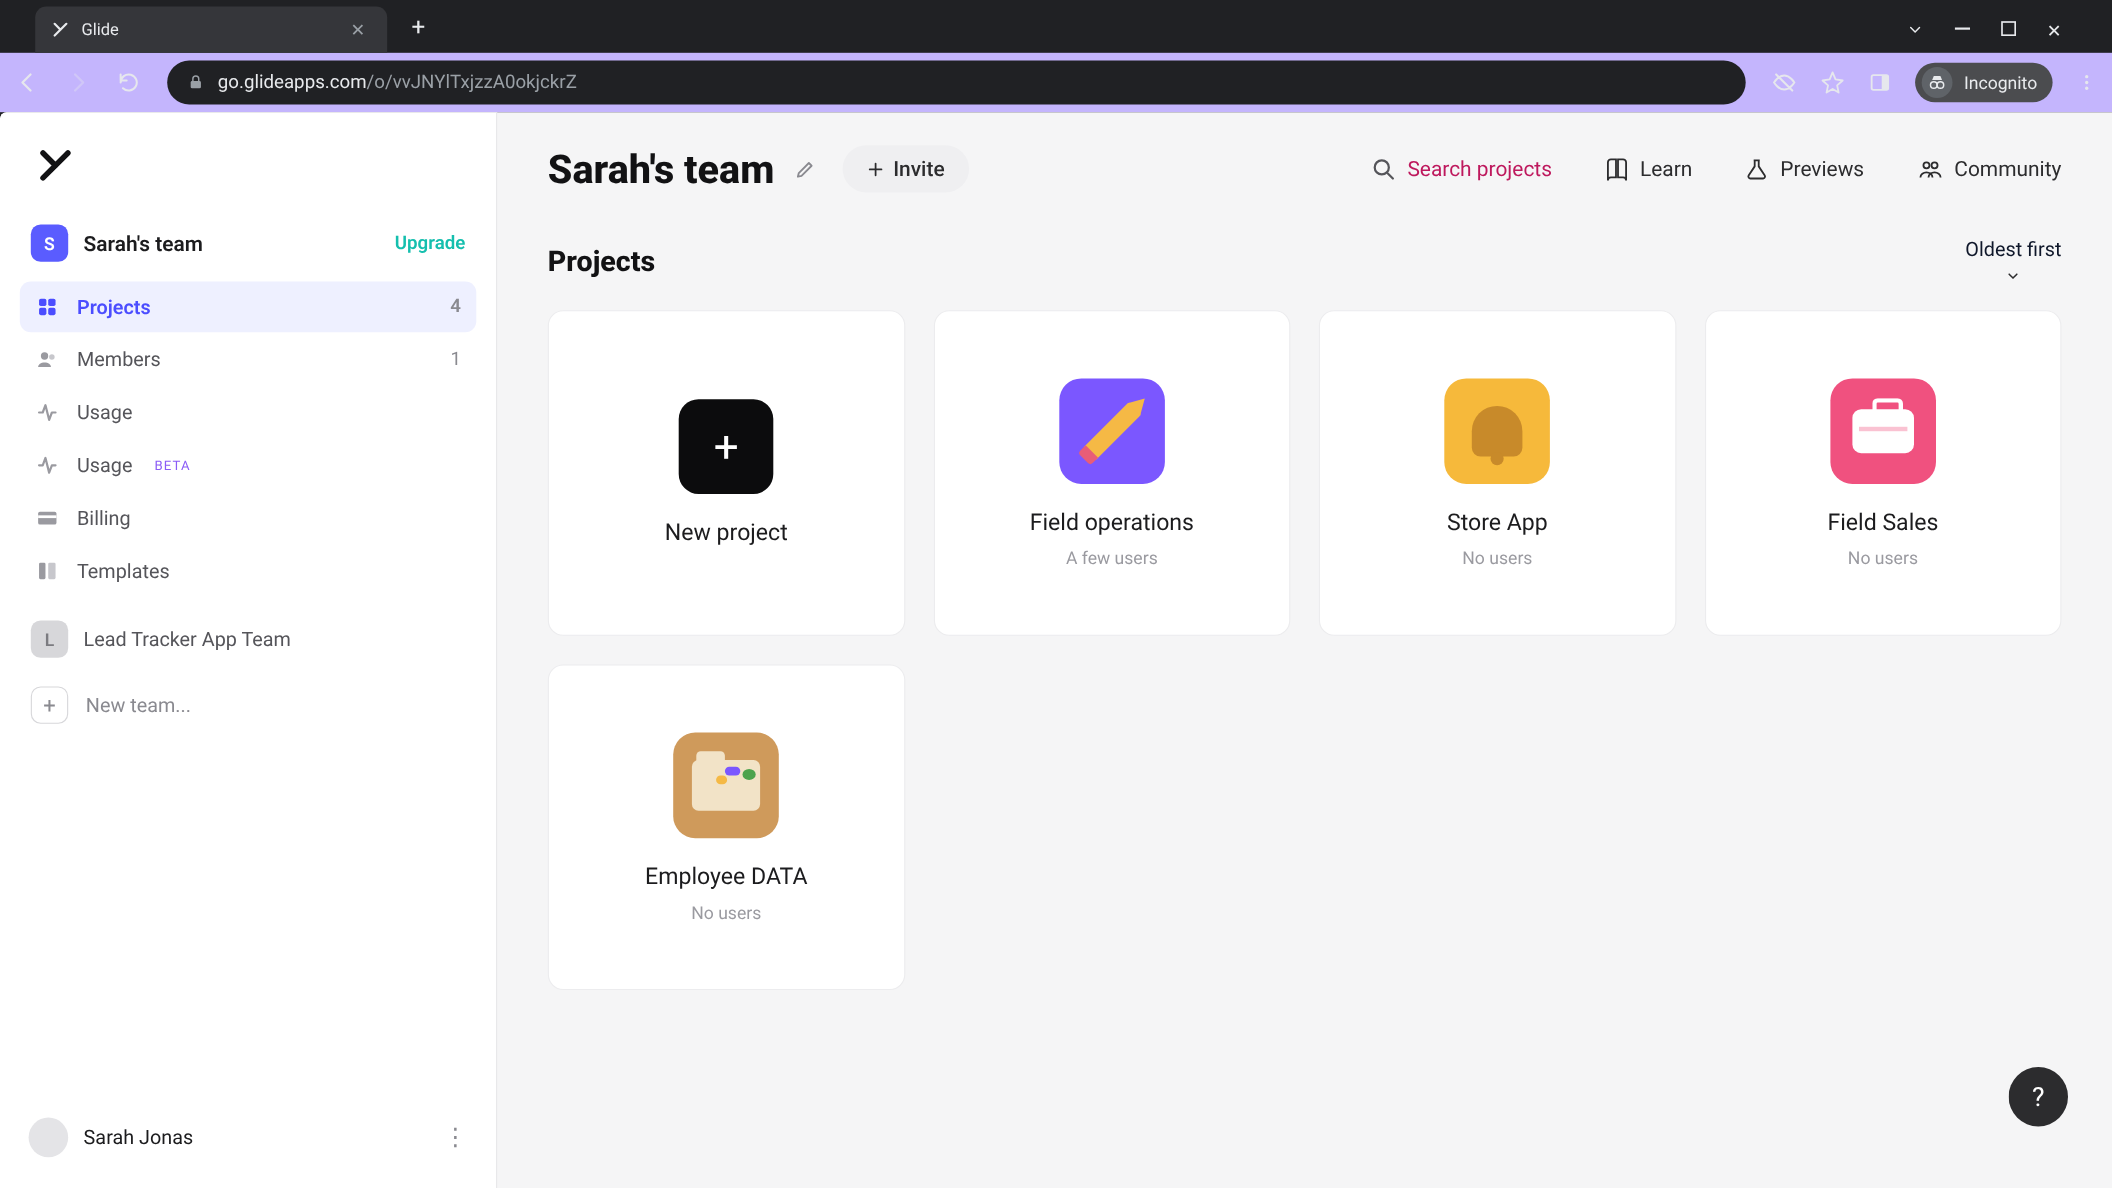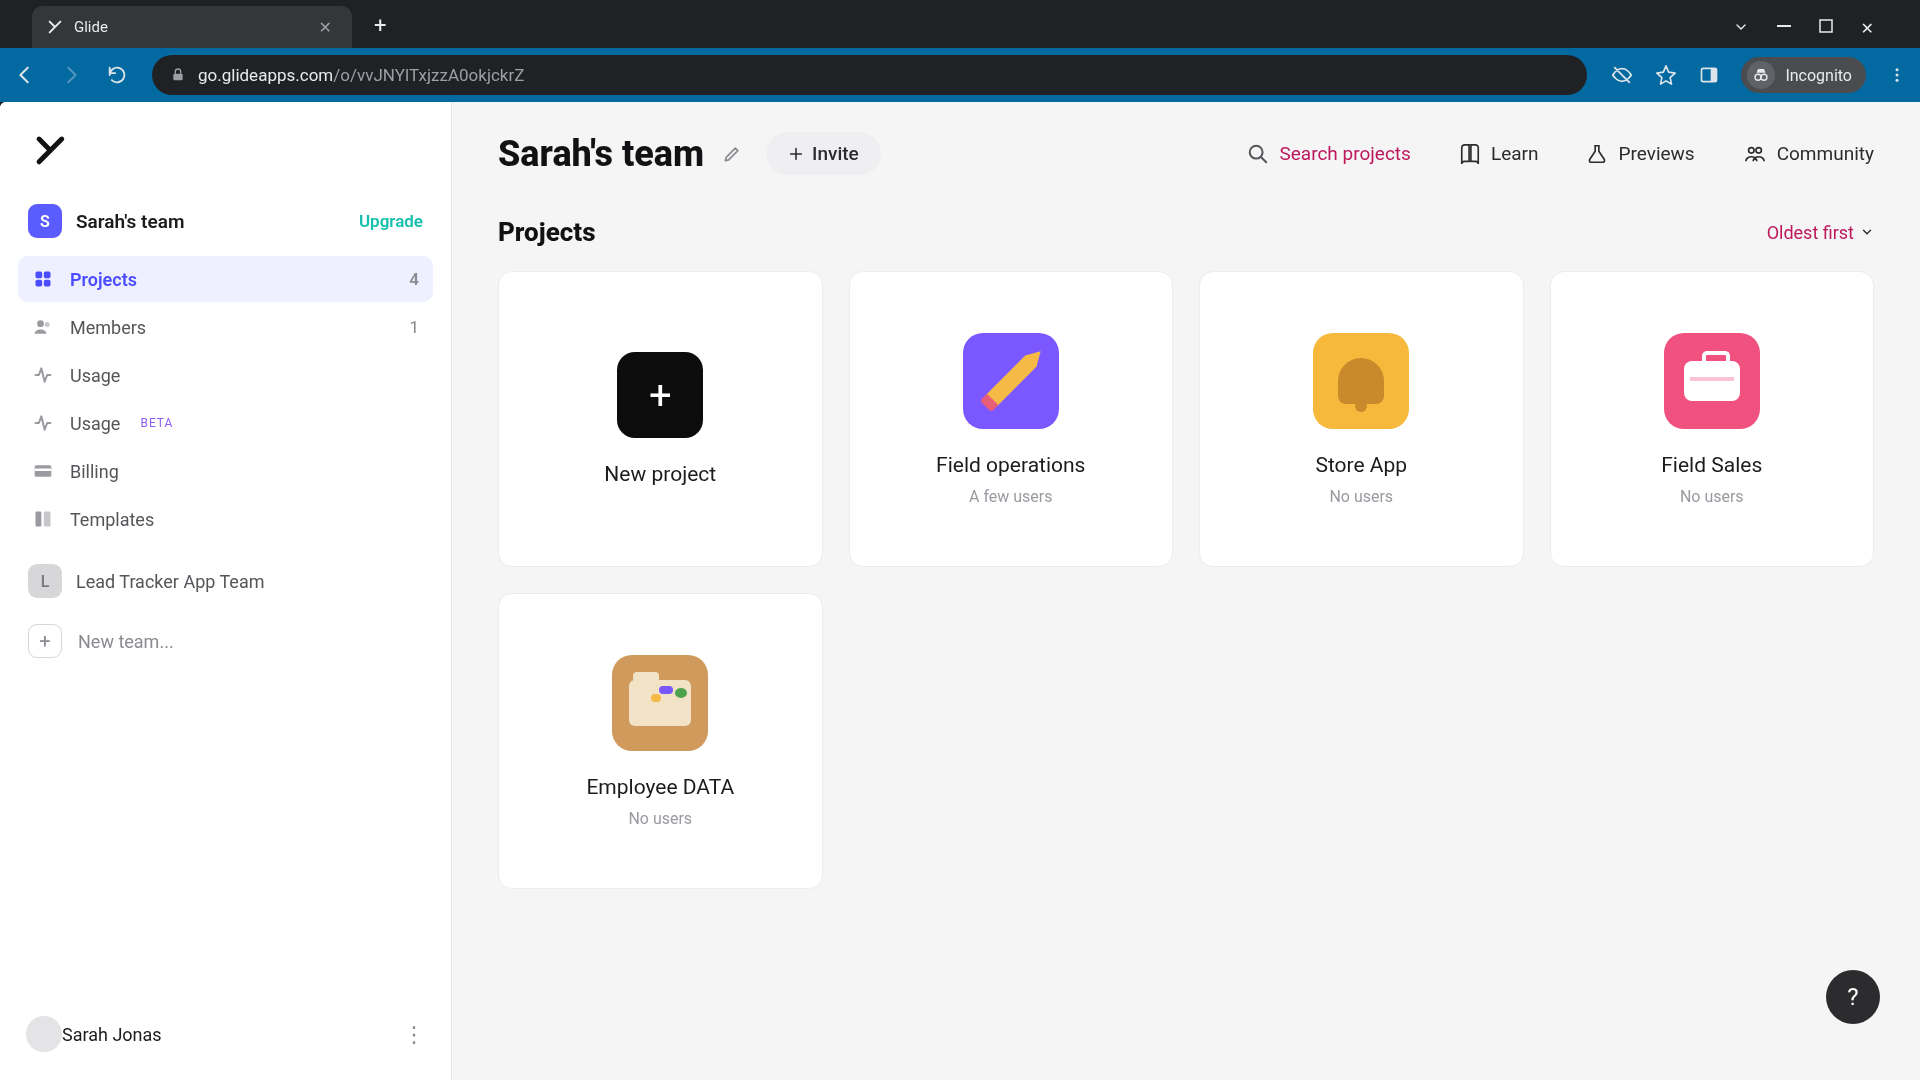--- a/index.html
+++ b/index.html
@@ -8,21 +8,21 @@
 
 .titlebar { height: 48px; background: #202124; display: flex; align-items: flex-end; padding: 0 28px; }
 .tab { height: 42px; background: #35363a; border-radius: 10px 10px 0 0; display: flex; align-items: center; padding: 0 14px; gap: 10px; min-width: 320px; margin-left: 4px; }
 .tab-favicon { width: 18px; height: 18px; display:flex; align-items:center; justify-content:center; color:#e8eaed; }
 .tab-title { color: #e8eaed; font-size: 15px; flex: 1; }
 .tab-close { color: #9aa0a6; font-size: 16px; cursor: pointer; padding: 2px 6px; }
 .new-tab { color: #e8eaed; font-size: 22px; padding: 6px 12px; cursor: pointer; margin-left: 10px; margin-bottom: 4px; }
 .win-controls { margin-left: auto; display: flex; gap: 28px; padding: 0 18px 10px; color: #e8eaed; }
 .win-btn { cursor: pointer; font-size: 16px; }
 
-.addrbar { height: 54px; background: #0369a1; display: flex; align-items: center; padding: 0 14px; gap: 24px; }
+.addrbar { height: 54px; background: #c4b5fd; display: flex; align-items: center; padding: 0 14px; gap: 24px; }
 .nav-btn { color: #e8eaed; opacity: .95; cursor: pointer; display:flex; align-items:center; }
 .nav-btn.disabled { opacity: .35; cursor: default; }
 .url-box { flex: 1; background: #202124; border-radius: 30px; height: 40px; display: flex; align-items: center; padding: 0 18px; gap: 12px; }
 .url-text { color: #9aa0a6; font-size: 17px; }
 .url-domain { color: #e8eaed; }
 .addr-right { display:flex; align-items:center; gap: 22px; color:#e8eaed; }
 .incog-pill { display:flex; align-items:center; gap:10px; background:#4b4c4f; padding:4px 14px 4px 6px; border-radius: 20px; }
 .incog-avatar { width:28px; height:28px; border-radius:50%; background:#5f6368; display:flex; align-items:center; justify-content:center; }
 
 
@@ -41,37 +41,37 @@
 .nav-item .count { margin-left:auto; color:#8a8a90; font-size:17px; }
 .nav-item.active { background:#eef0ff; color:#4b4dff; font-weight:600; }
 .nav-item.active .nav-icon svg path, .nav-item.active .nav-icon svg rect { fill:#4b4dff; }
 .nav-icon { width:22px; height:22px; display:flex; align-items:center; justify-content:center; }
 .beta { font-size:12px; letter-spacing:1px; color:#8b5cf6; margin-left:4px; }
 
 .team2 { margin-top: 14px; }
 .new-team { display:flex; align-items:center; gap:16px; padding: 12px 10px; color:#8a8a90; cursor:pointer; font-size:18px; margin-top:6px; }
 .plus-box { width:34px; height:34px; border:1px solid #d7d7da; border-radius:9px; display:flex; align-items:center; justify-content:center; color:#8a8a90; font-size:20px; }
 
-.sidebar-footer { margin-top:auto; display:flex; align-items:center; gap:0; padding: 10px 8px; }
+.sidebar-footer { margin-top:auto; display:flex; align-items:center; gap:14px; padding: 10px 8px; }
 .avatar-grey { width:36px; height:36px; border-radius:50%; background:#e4e4e7; }
 .user-name { font-size:18px; color:#1c1c1e; flex:1; }
 .dots { color:#8a8a90; font-size:22px; cursor:pointer; }
 
 .main { flex:1; padding: 30px 46px; overflow:auto; }
 .main-header { display:flex; align-items:center; gap: 14px; }
 .main-title { font-size: 36px; font-weight: 800; color:#121214; }
 .edit-btn { color:#8a8a90; cursor:pointer; padding:4px; }
 .invite-btn { background:#efeff1; border-radius: 22px; padding: 10px 22px; display:flex; align-items:center; gap:8px; font-size:19px; color:#2c2c2e; font-weight:500; cursor:pointer; margin-left: 6px; }
 .header-spacer { flex:1; }
 .hdr-link { display:flex; align-items:center; gap:10px; font-size:19px; color:#2c2c2e; cursor:pointer; margin-left: 34px; }
 .search-ph { color:#be185d; }
 
 .section-row { display:flex; align-items:center; margin-top: 42px; }
 .section-title { font-size: 26px; font-weight: 800; color:#121214; }
-.sort { margin-left:auto; font-size:18px; color:#be185d; cursor:pointer; display:flex; align-items:center; gap:6px; }
+.sort { margin-left:auto; font-size:18px; color:#0f172a; cursor:pointer; display:flex; align-items:center; gap:6px;flex-direction:column; }
 
 .grid { display:grid; grid-template-columns: repeat(4, 1fr); gap: 26px; margin-top: 24px; }
 .card { background:#fff; border:1px solid #ececee; border-radius: 14px; height: 296px; display:flex; flex-direction:column; align-items:center; justify-content:center; gap: 10px; cursor:pointer; }
 .card.newp { border-style:solid; }
 .new-tile { width: 86px; height: 86px; border-radius: 18px; background:#0c0c0d; color:#fff; display:flex; align-items:center; justify-content:center; font-size:40px; }
 .card-title { font-size:21px; color:#1c1c1e; margin-top: 14px; }
 .card-sub { font-size:16px; color:#9a9aa0; }
 .app-icon { width: 96px; height: 96px; border-radius: 20px; display:flex; align-items:center; justify-content:center; position:relative; }
 .ic-purple { background:#7b57ff; }
 .ic-yellow { background:#f6b93b; }

